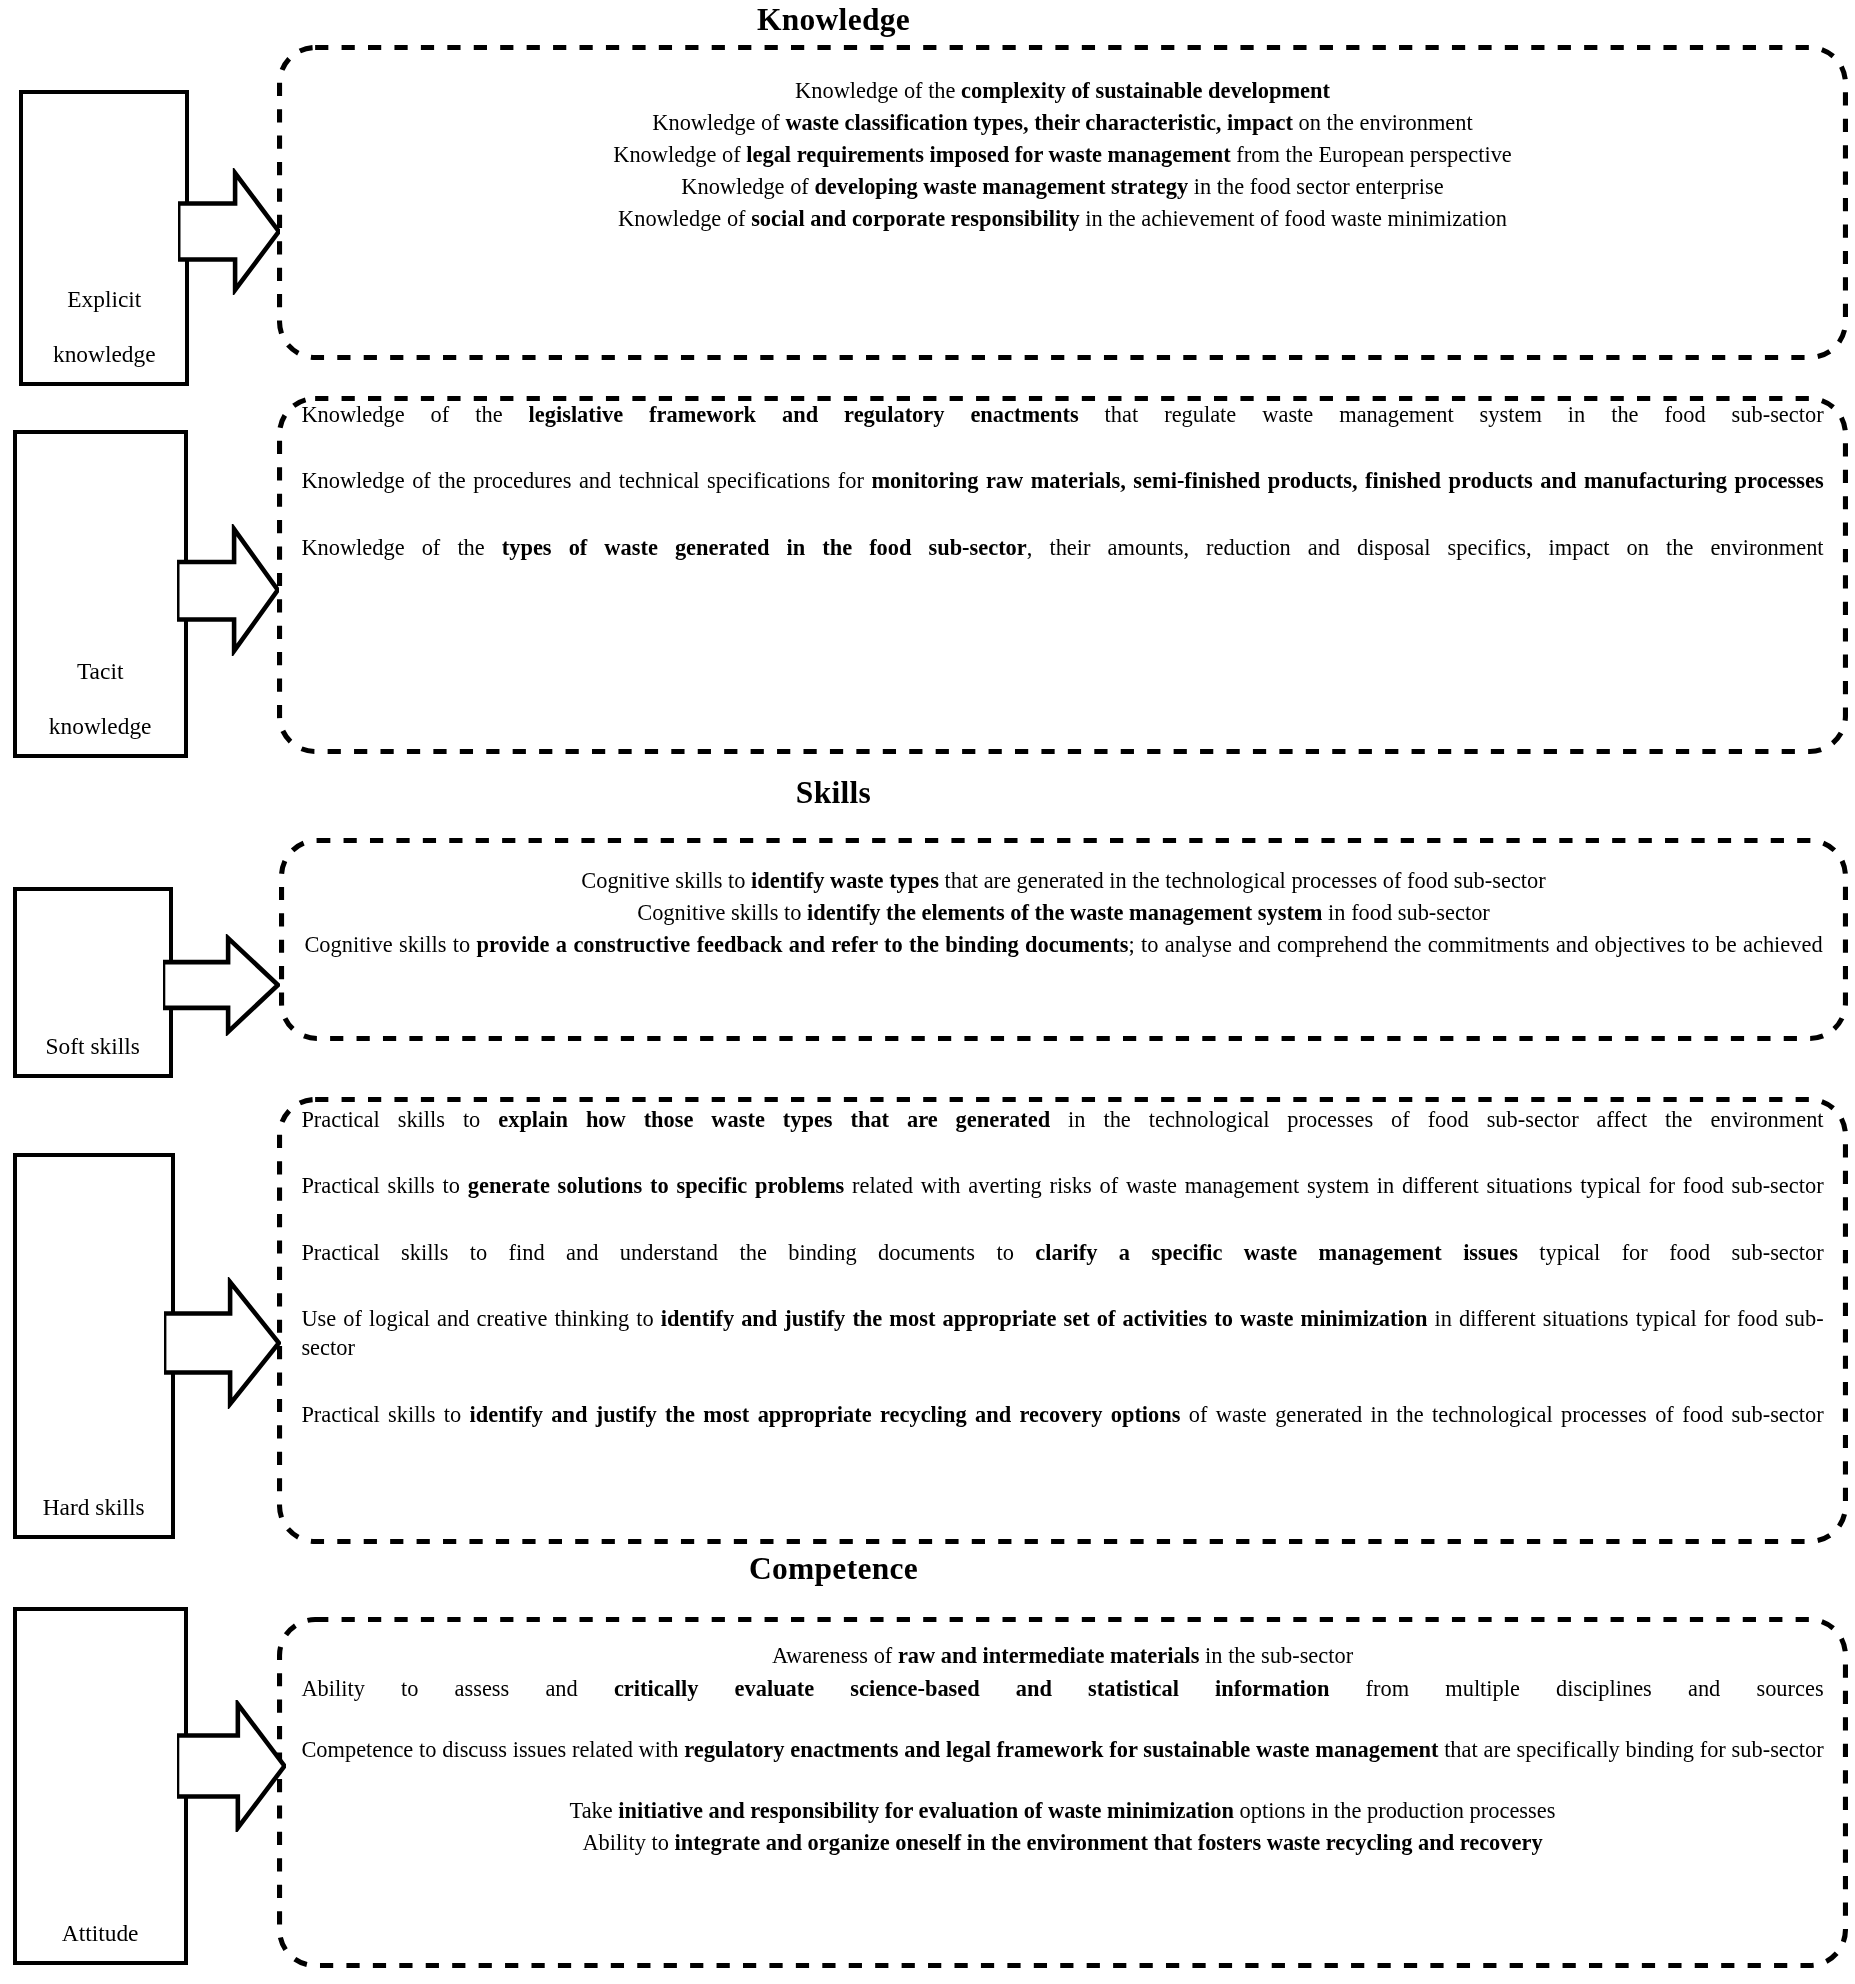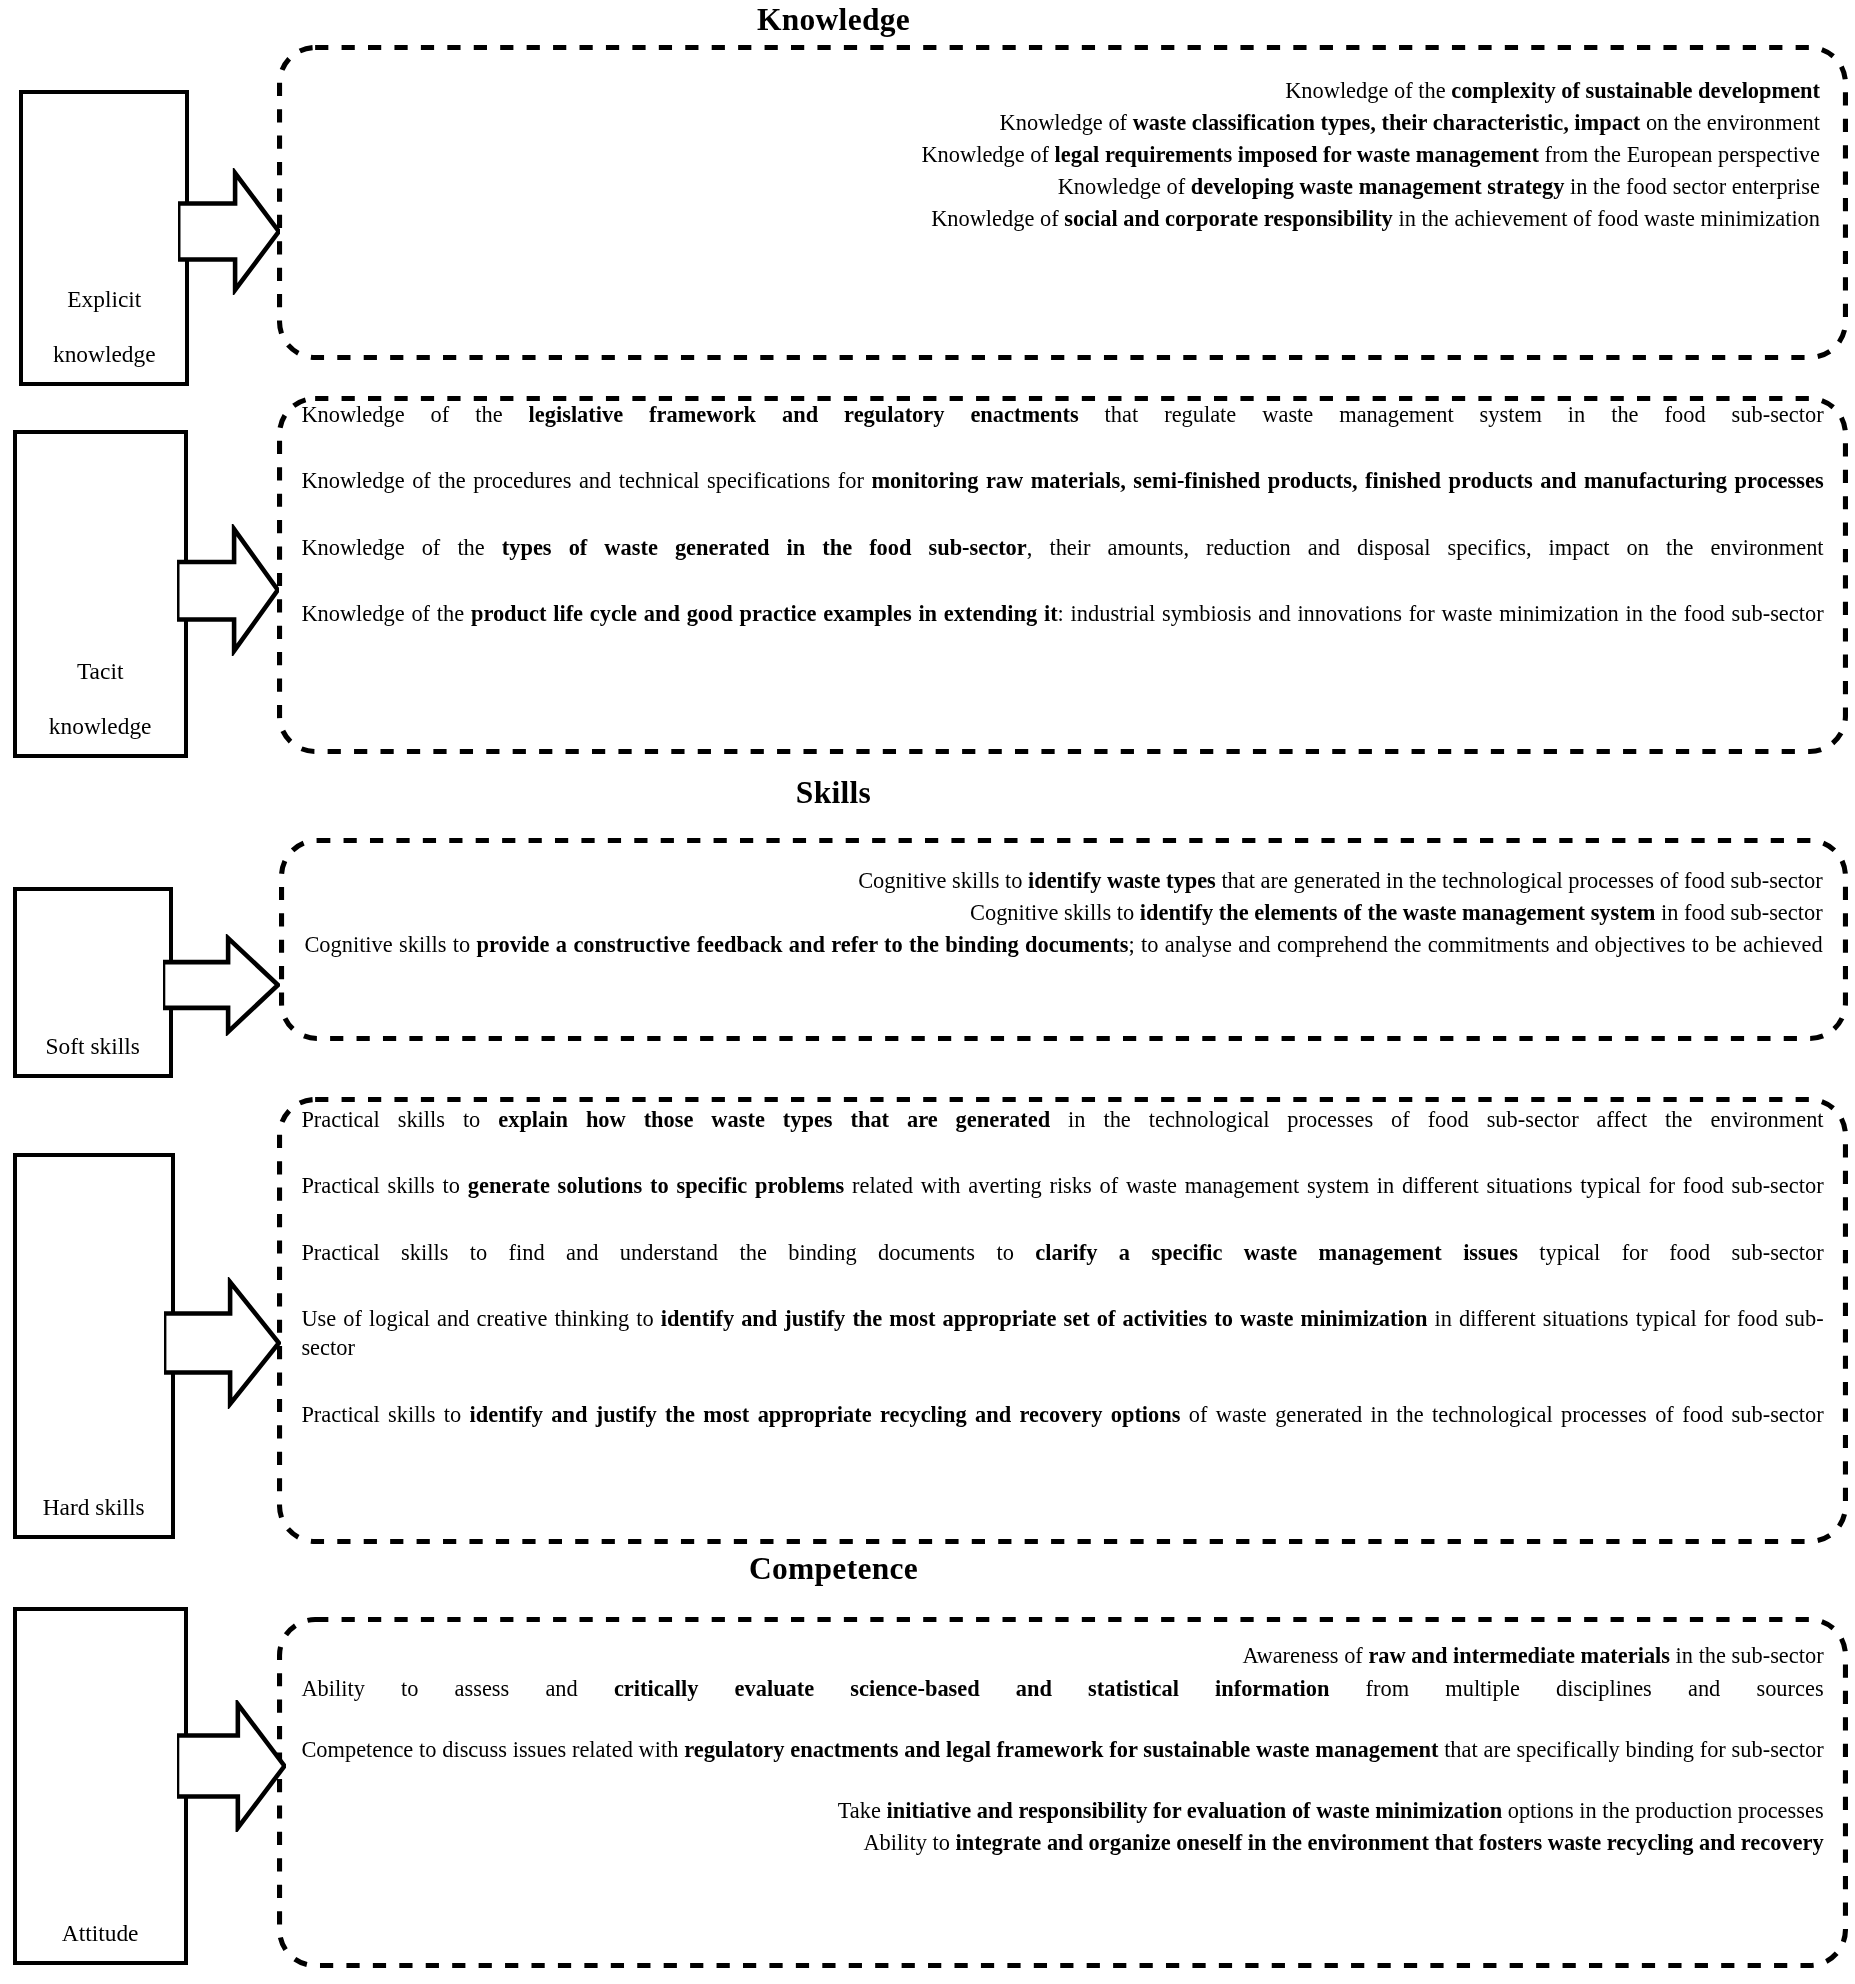--- a/index.html
+++ b/index.html
@@ -61,21 +61,21 @@
   .dash-box .content{
     position:relative;
     z-index:3;
     box-sizing:border-box;
   }
   .item{
     font-size:22.4px;
     line-height:1.30;
     margin:0;
     padding:0;
-    text-align:right;
+    text-align:center;
   }
   .item.j{ text-align:justify; text-justify:inter-word; }
   .item.j::after{ content:""; display:inline-block; width:100%; }
   .item b{font-weight:700;}
 
   
   .list-tight .item{ margin-bottom:3px; }
   
   .list-airy .item{ margin-bottom:8.1px; }
 </style>
@@ -120,21 +120,20 @@
   </div>
 
   <div class="dash-box" style="left:277px;top:396px;width:1571px;height:358px;">
     <svg class="dash-svg" viewBox="0 0 3090 705" preserveAspectRatio="none">
       <rect x="5" y="5" width="3080" height="695" rx="70" ry="70" fill="none" stroke="#000" stroke-width="10" stroke-dasharray="26 26" stroke-linecap="butt"></rect>
     </svg>
     <div class="content list-airy" style="padding:4.1px 24.4px 0 24.4px;">
       <p class="item j"><span>Knowledge of the </span><b>legislative framework and regulatory enactments</b><span> that regulate waste management system in the food sub-sector</span></p>
       <p class="item j"><span>Knowledge of the procedures and technical specifications for </span><b>monitoring raw materials, semi-finished products, finished products and manufacturing processes</b></p>
       <p class="item j"><span>Knowledge of the </span><b>types of waste generated in the food sub-sector</b><span>, their amounts, reduction and disposal specifics, impact on the environment</span></p>
-      <p class="item j"><span>Knowledge of the </span><b>product life cycle and good practice examples in extending it</b><span>: industrial symbiosis and innovations for waste minimization in the food sub-sector</span></p>
     </div>
   </div>
 
   <div class="section-heading" style="left:727px;top:777px;width:213px;">Skills</div>
 
   <div class="label-box" style="left:12.7px;top:887px;width:160px;height:191px;">
     <div class="label-text">Soft skills</div>
   </div>
   <div class="block-arrow" style="left:163px;top:934px;width:117px;height:102px;">
     <svg width="117" height="102" viewBox="0 0 230 200">

